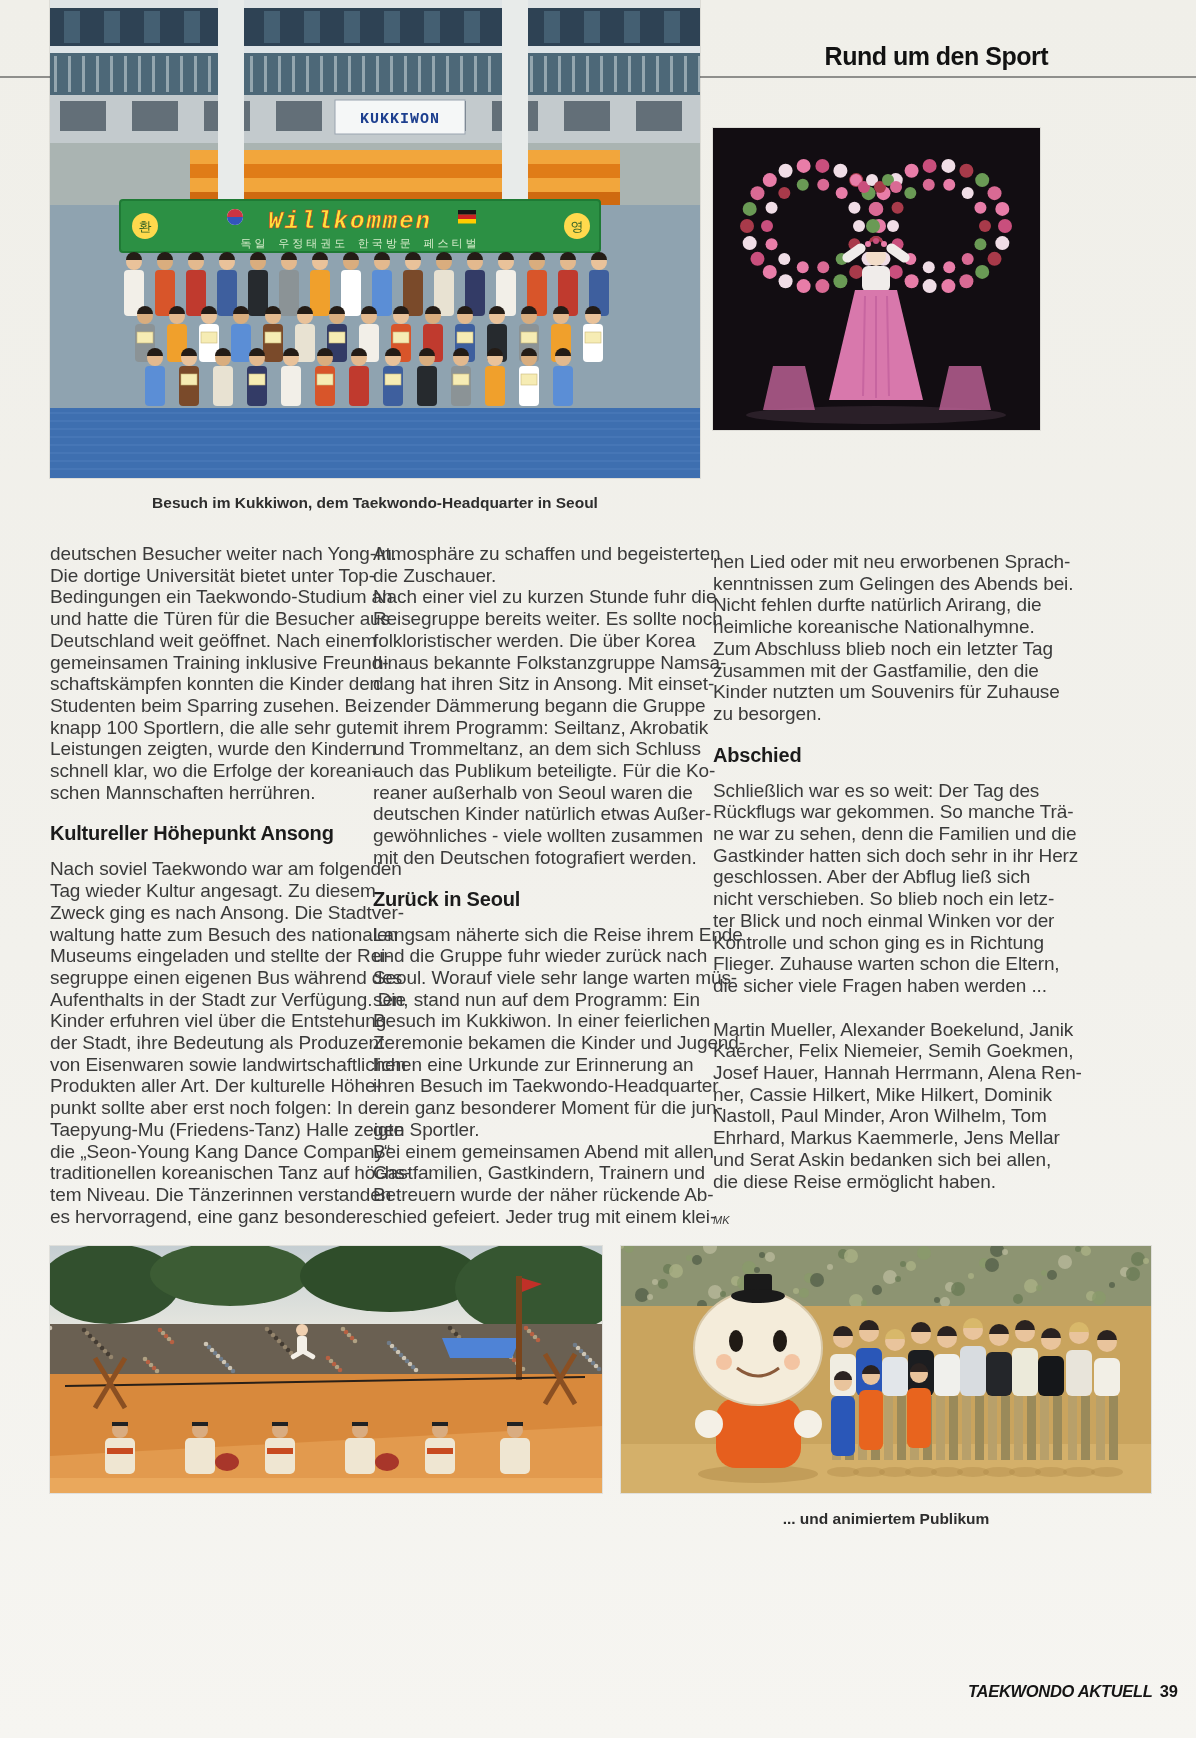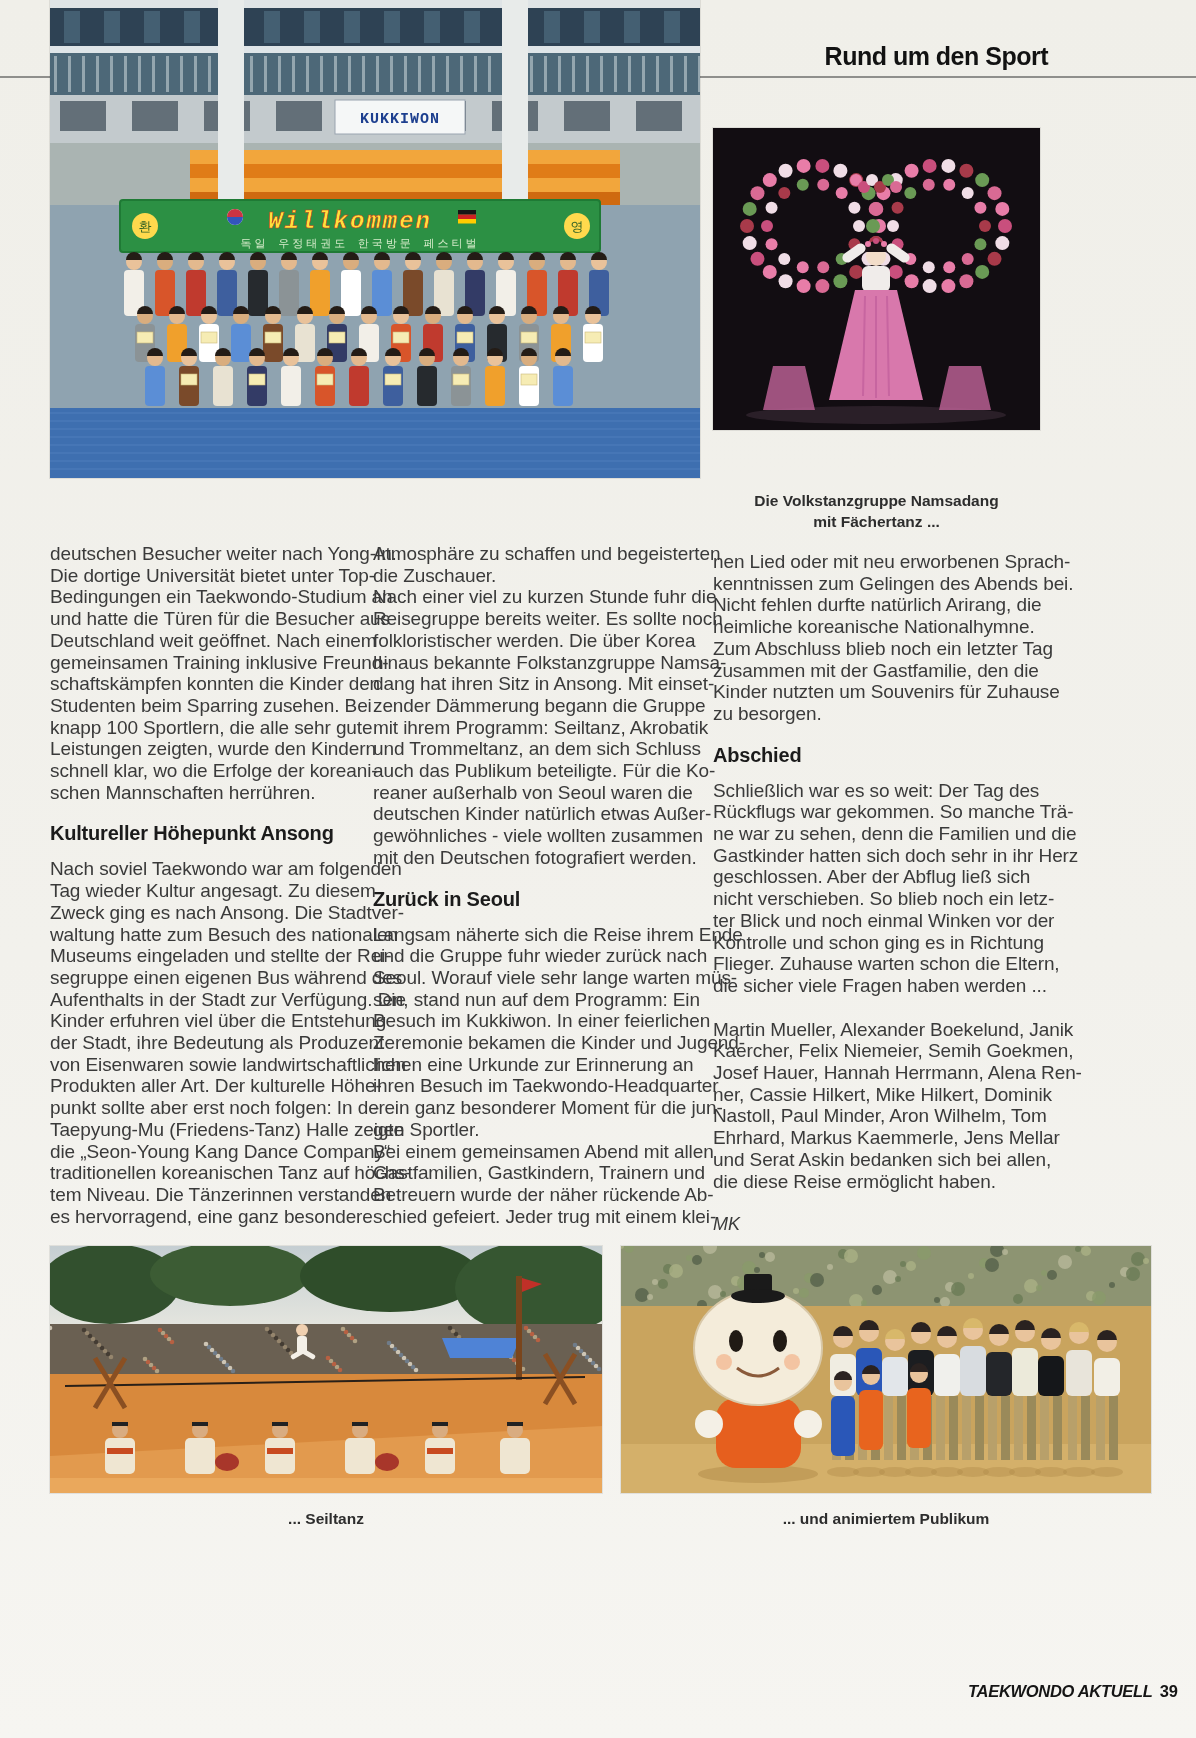--- a/index.html
+++ b/index.html
@@ -40,21 +40,21 @@
   .para{
     white-space:pre; font-size:19px; line-height:21.7px; color:#3a3a3a;
     letter-spacing:-0.1px; margin:0;
   }
   .h2{
     font-size:20px; font-weight:bold; color:#1b1b1b; letter-spacing:-0.2px;
     margin:19px 0 13px 0; white-space:pre;
   }
   .names{margin-top:22px;}
   .signature{
-    margin-top:22px; font-style:italic; font-size:18px; color:#3a3a3a;
+    margin-top:22px; font-style:italic; font-size:11px; color:#3a3a3a;
   }
   .footer{
     position:absolute; right:46px; top:1682px; font-size:16.5px; color:#151515;
     z-index:1;
   }
   .footer .mag{font-weight:bold; font-style:italic; letter-spacing:-0.3px;}
   .footer .num{font-weight:bold; margin-left:7px; font-style:normal;}
   .kr{filter:blur(0.6px); opacity:0.9;}
 </style>
 </head>
@@ -427,22 +427,21 @@
       <rect x="149" y="138" width="28" height="26" rx="6" fill="#f0ecea"></rect>
       <rect x="128" y="120" width="26" height="10" rx="5" fill="#f0ecea" transform="rotate(-35 141 125)"></rect>
       <rect x="172" y="120" width="26" height="10" rx="5" fill="#f0ecea" transform="rotate(35 185 125)"></rect>
       <path d="M142 162 L184 162 L210 272 L116 272 Z" fill="#d878ac"></path>
       <path d="M152 168 L150 268 M163 168 L163 270 M174 168 L176 268" stroke="#c765a0" stroke-width="2" fill="none"></path>
       <path d="M60 238 L92 238 L102 282 L50 282 Z" fill="#b75f92" opacity="0.85"></path>
       <path d="M236 238 L268 238 L278 282 L226 282 Z" fill="#b75f92" opacity="0.85"></path>
     </svg>
   </div>
 
-  <div class="caption" id="caption-top-right">Die Volkstanzgruppe Namsadang
-mit Fächertanz ...</div>
+  <div class="caption" id="caption-top-left">Besuch im Kukkiwon, dem Taekwondo-Headquarter in Seoul</div>
 
   <div class="col" id="col1">
     <p class="para">deutschen Besucher weiter nach Yong-In.
 Die dortige Universität bietet unter Top-
 Bedingungen ein Taekwondo-Studium an
 und hatte die Türen für die Besucher aus
 Deutschland weit geöffnet. Nach einem
 gemeinsamen Training inklusive Freund-
 schaftskämpfen konnten die Kinder den
 Studenten beim Sparring zusehen. Bei
@@ -837,20 +836,19 @@
         <ellipse cx="137" cy="50" rx="27" ry="7" fill="#1a1a1a"></ellipse>
         <ellipse cx="115" cy="95" rx="7" ry="11" fill="#201a14"></ellipse>
         <ellipse cx="159" cy="95" rx="7" ry="11" fill="#201a14"></ellipse>
         <path d="M116 122 Q137 138 158 122" stroke="#8a5a3a" stroke-width="3" fill="none"></path>
         <circle cx="103" cy="116" r="8" fill="#f2b38a" opacity="0.7"></circle>
         <circle cx="171" cy="116" r="8" fill="#f2b38a" opacity="0.7"></circle>
       </g>
     </svg>
   </div>
 
-  <div class="caption" id="caption-bottom-left">... Seiltanz</div>
   <div class="caption" id="caption-bottom-right">... und animiertem Publikum</div>
 
   <div class="footer">
     <span class="mag">TAEKWONDO AKTUELL</span><span class="num">39</span>
   </div>
 
 </div>
 
 </body></html>

